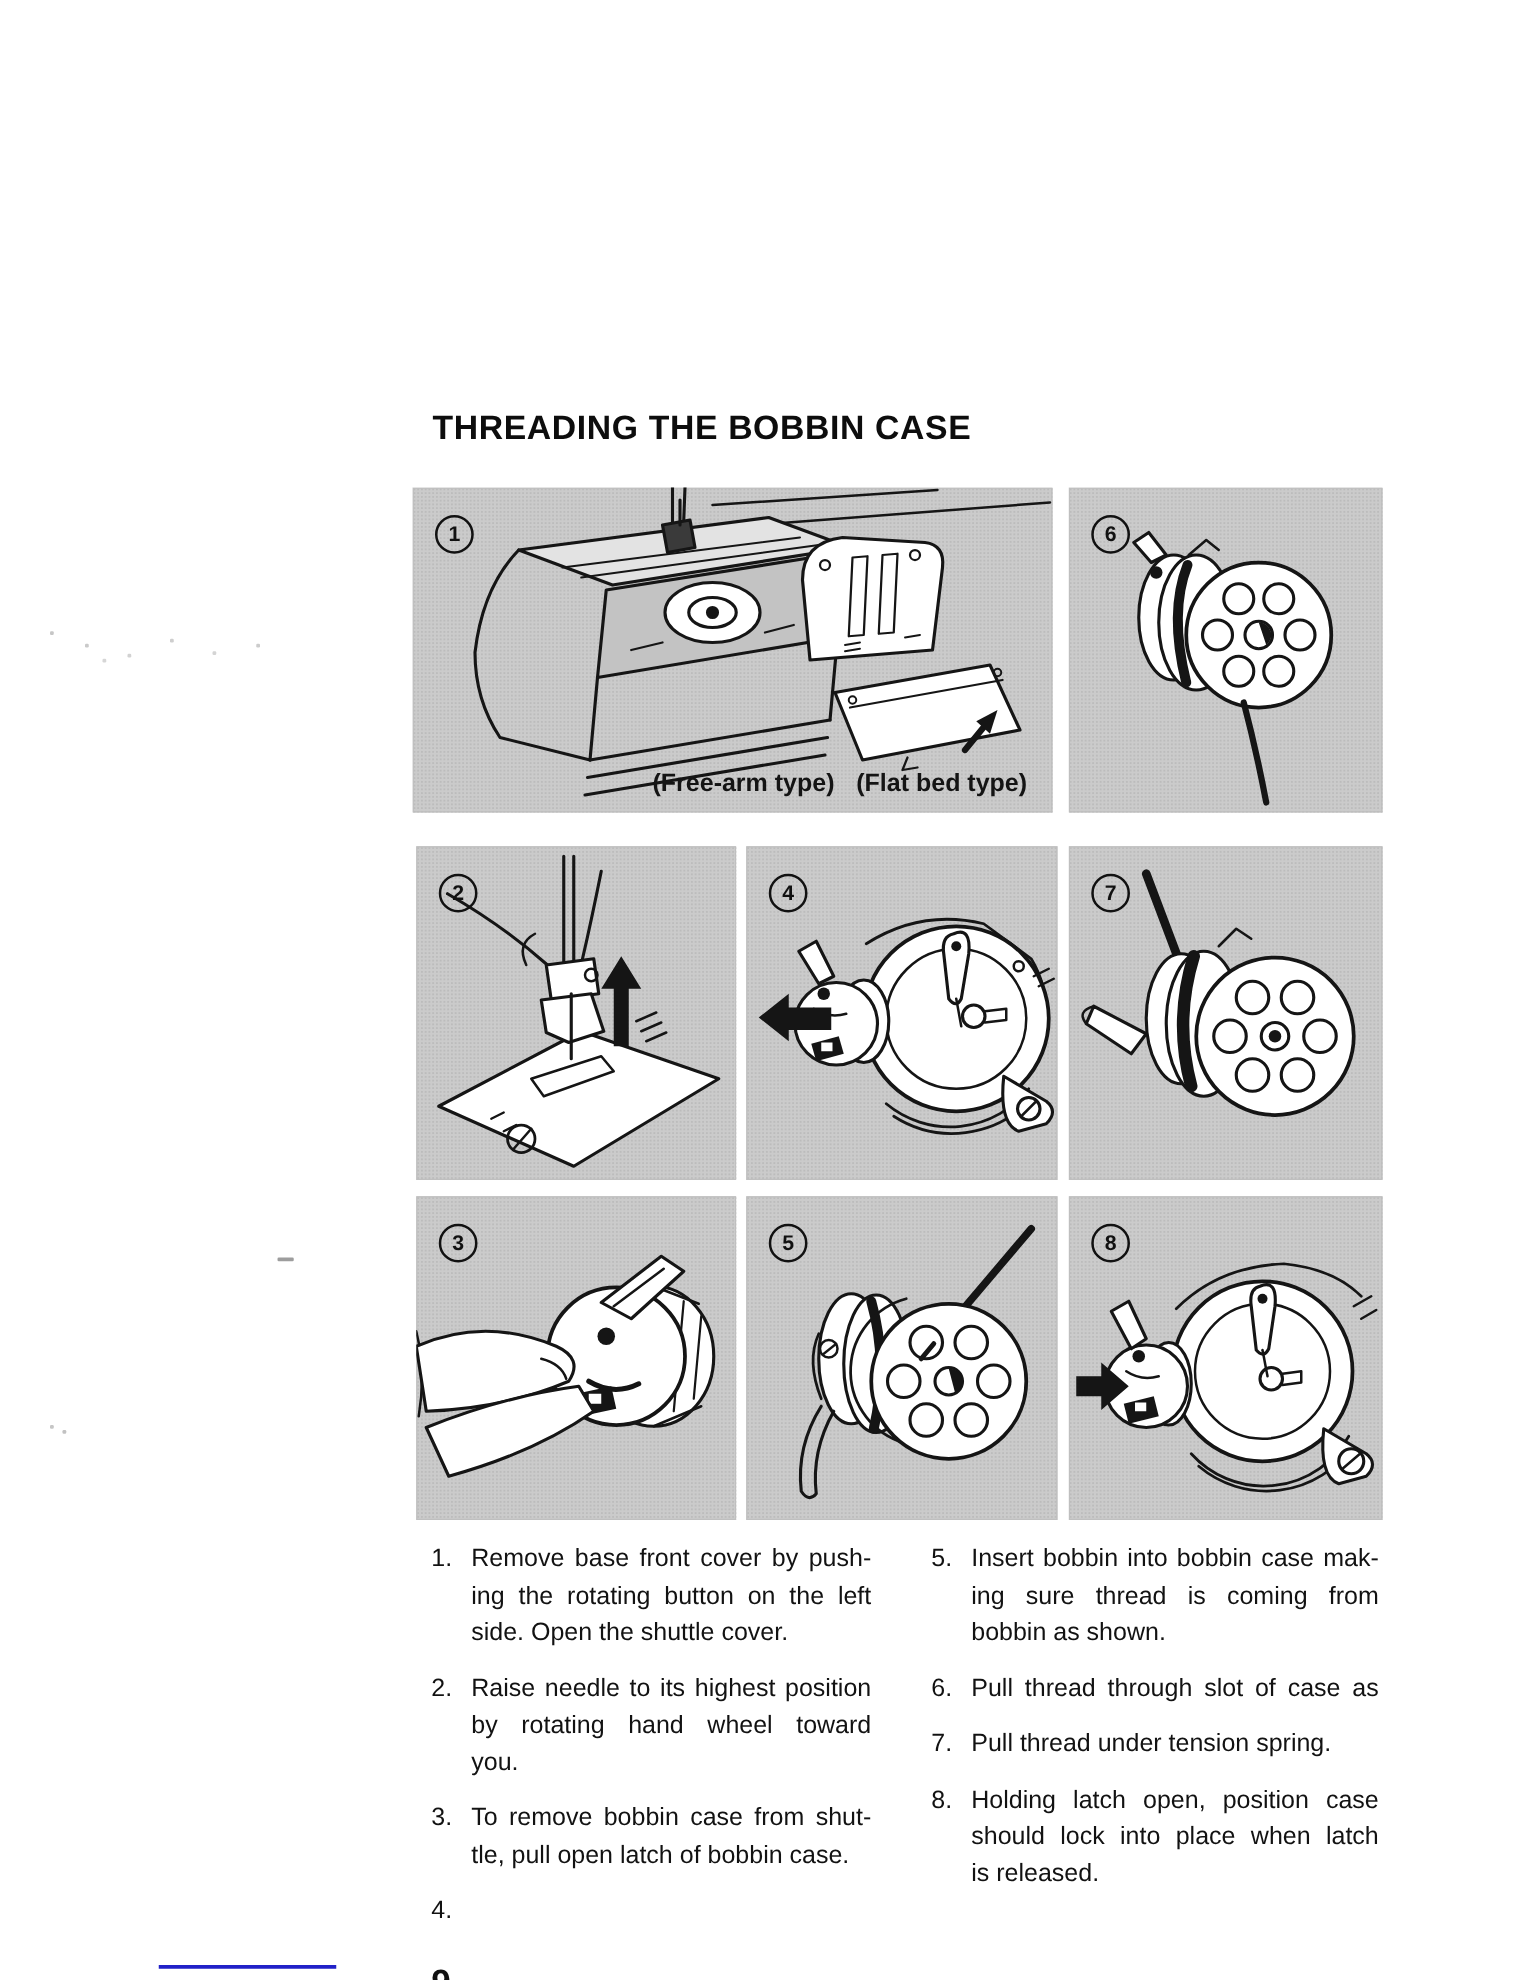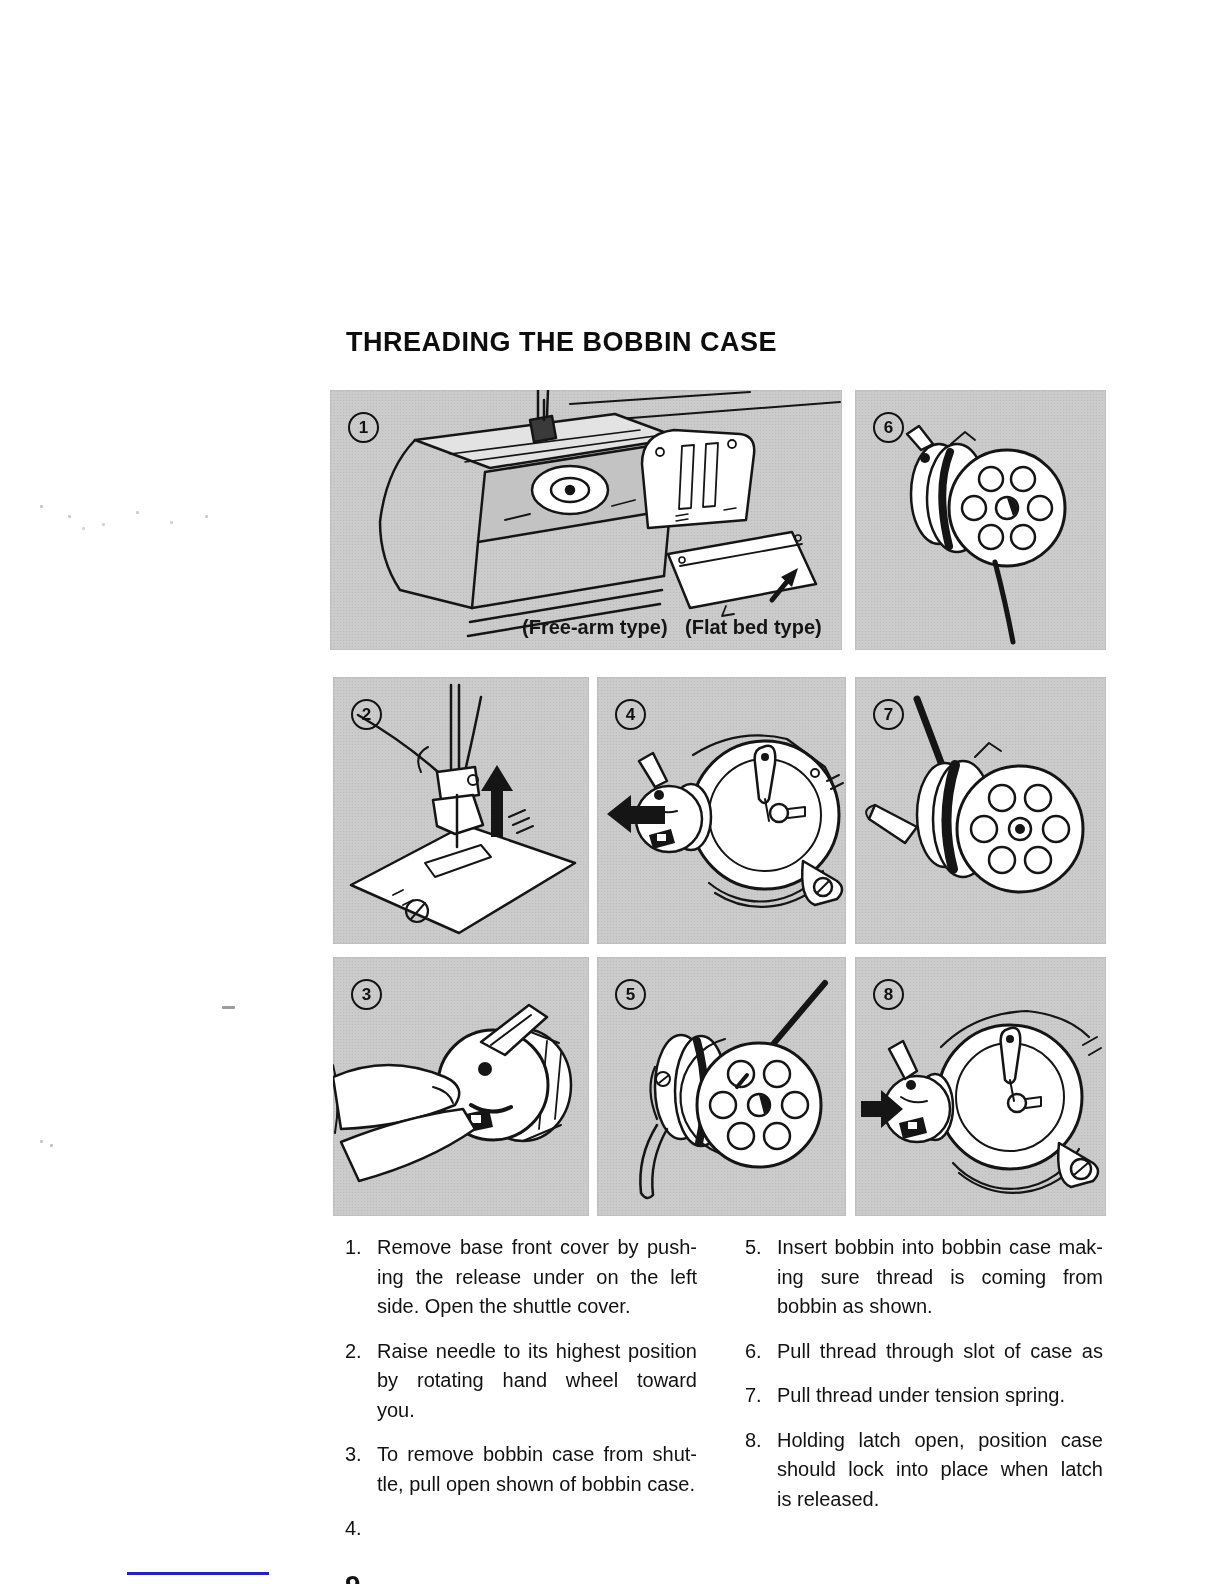--- a/index.html
+++ b/index.html
@@ -278,33 +278,33 @@
     <rect x="53" y="165" width="9" height="7" fill="#ffffff" stroke="none"></rect>
     <path d="M46,140 Q58,148 72,144" stroke-width="2"></path>
     <polygon points="6,144 26,144 26,133 48,152 26,171 26,160 6,160" fill="#151515" stroke="none"></polygon>
   </svg>
 </div>
 
 <div class="instr-col col-left" id="col-left">
     <div class="instr-item">
       <span class="instr-num">1.</span>
       <div class="line">Remove base front cover by push-</div>
-      <div class="line">ing the release under on the left</div>
+      <div class="line">ing the rotating button on the left</div>
       <div class="line last">side.  Open the shuttle cover.</div>
     </div>
     <div class="instr-item">
       <span class="instr-num">2.</span>
       <div class="line">Raise needle to its highest position</div>
       <div class="line">by rotating hand wheel toward</div>
       <div class="line last">you.</div>
     </div>
     <div class="instr-item">
       <span class="instr-num">3.</span>
       <div class="line">To remove bobbin case from shut-</div>
-      <div class="line last">tle, pull open shown of bobbin case.</div>
+      <div class="line last">tle, pull open latch of bobbin case.</div>
     </div>
     <div class="instr-item">
       <span class="instr-num">4.</span>
     </div>
   </div>
 <div class="instr-col col-right" id="col-right">
     <div class="instr-item">
       <span class="instr-num">5.</span>
       <div class="line">Insert bobbin into bobbin case mak-</div>
       <div class="line">ing sure thread is coming from</div>

